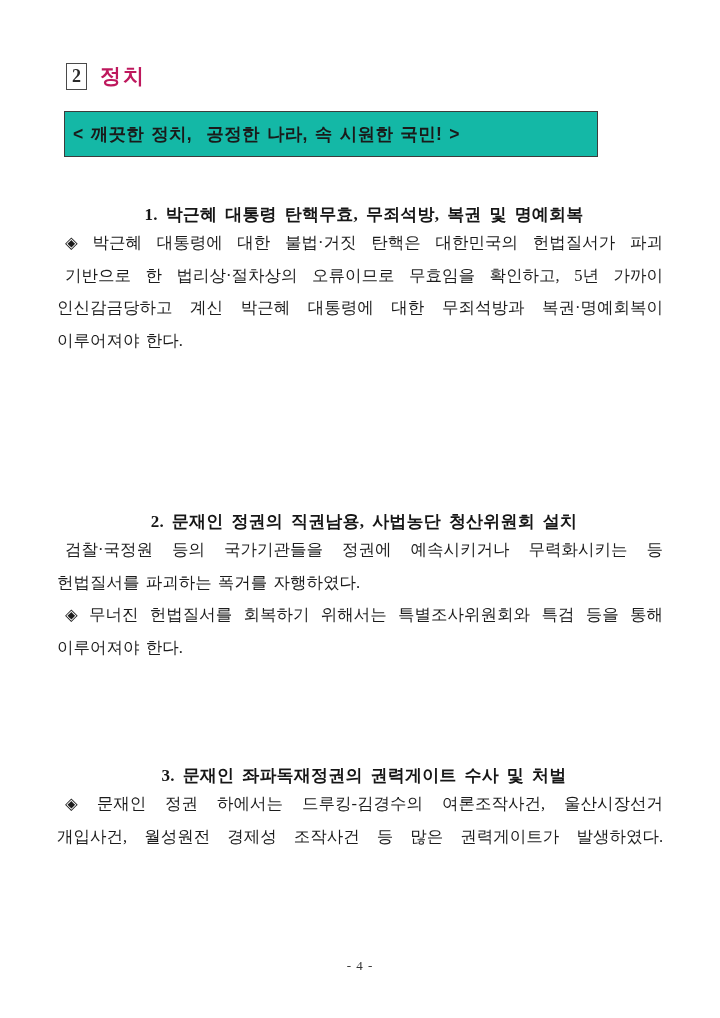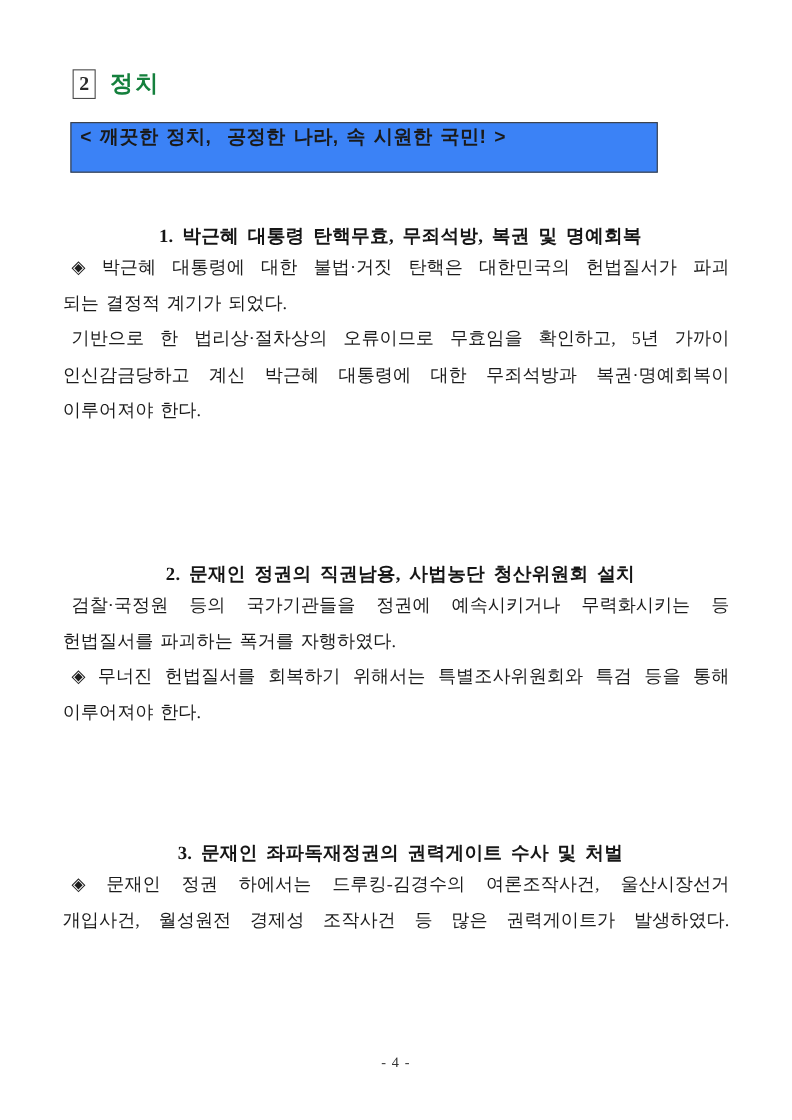--- a/index.html
+++ b/index.html
@@ -22,31 +22,31 @@
     border:1.5px solid #4a4a4a;
     font-size:18px;font-weight:600;
     line-height:22px;
     padding:1px 5px 2px 5px;
     color:#2a2a2a;
   }
   .chapter-title{
     margin-left:13px;
     font-size:21px;font-weight:600;
     letter-spacing:2px;
-    color:#15803d;
+    color:#be185d;
   }
 
   
   .slogan-box{
     position:absolute;left:64px;top:111px;
     width:534px;height:46px;
     border:1.4px solid #3c3c3c;
     box-sizing:border-box;
-    display:flex;
-    background:#3b82f6;
+    display:flex;align-items:center;
+    background:#14b8a6;
   }
   .slogan-text{
     font-family:"Liberation Sans","DejaVu Sans",sans-serif;
     font-weight:700;
     font-size:17.5px;
     letter-spacing:0.3px;
     word-spacing:2px;
     padding-left:8px;
     white-space:pre;
     color:#1a1a1a;
@@ -110,21 +110,20 @@
   <div class="slogan-box">
     <span class="slogan-text">&lt; 깨끗한 정치,  공정한 나라, 속 시원한 국민! &gt;</span>
   </div>
 
   <div>
       <section class="section-block" id="sec-0">
         <h2 class="section-heading">1. 박근혜 대통령 탄핵무효, 무죄석방, 복권 및 명예회복</h2>
         <div class="section-body">
           <div class="paragraph">
             <div class="line">◈ 박근혜 대통령에 대한 불법·거짓 탄핵은 대한민국의 헌법질서가 파괴</div>
-            <div class="line no-just">되는 결정적 계기가 되었다.</div>
           </div>
           <div class="paragraph">
             <div class="line">기반으로 한 법리상·절차상의 오류이므로 무효임을 확인하고, 5년 가까이</div>
             <div class="line">인신감금당하고 계신 박근혜 대통령에 대한 무죄석방과 복권·명예회복이</div>
             <div class="line no-just">이루어져야 한다.</div>
           </div>
         </div>
       </section>
       <section class="section-block" id="sec-1">
         <h2 class="section-heading">2. 문재인 정권의 직권남용, 사법농단 청산위원회 설치</h2>

